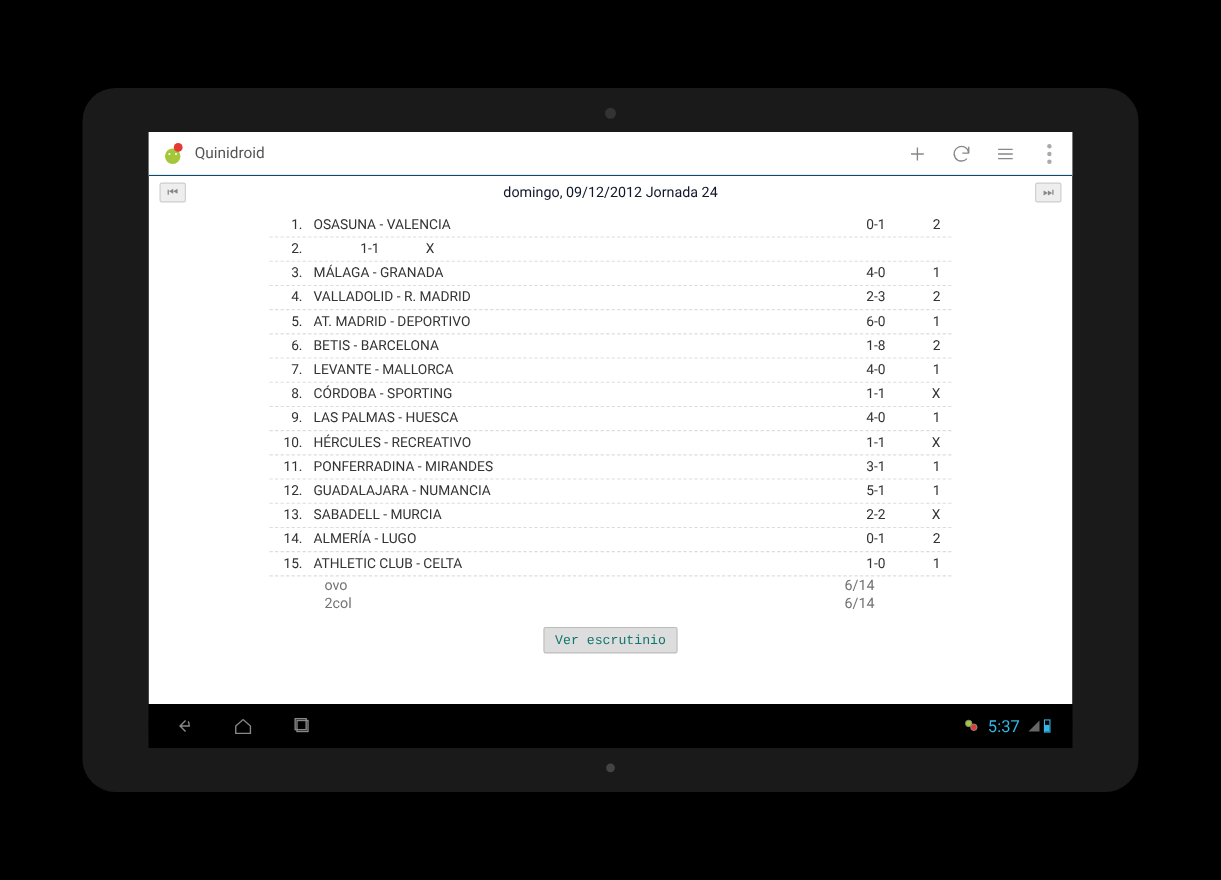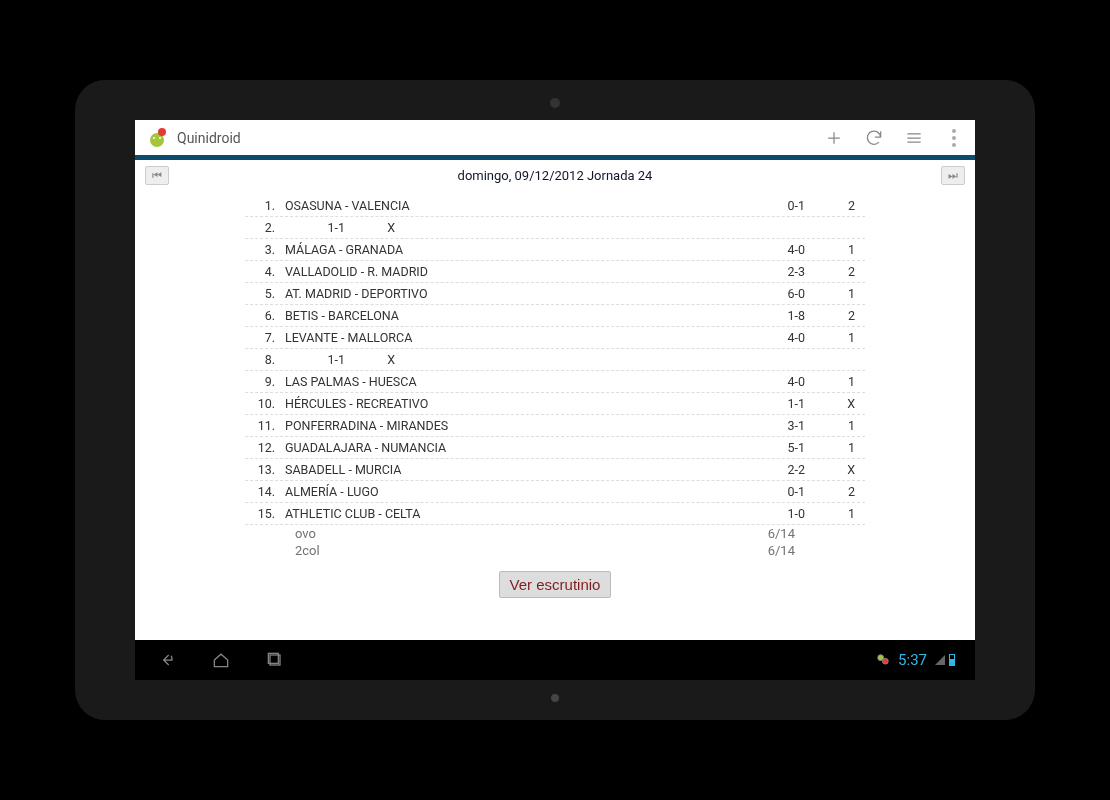--- a/index.html
+++ b/index.html
@@ -47,21 +47,21 @@
       height: 100%;
       background: #000;
       display: flex;
       flex-direction: column;
       overflow: hidden;
     }
     .app-area { flex: 1; background: #fff; display: flex; flex-direction: column; }
     .action-bar {
       height: 40px;
       background: #fff;
-      border-bottom: 5px solid #0c4a6e;
+      border-bottom: 1px solid #0c4a6e;
       display: flex;
       align-items: center;
       padding: 16px 10px;
     }
     .app-icon {
       width: 24px;
       height: 24px;
       margin-right: 8px;
       position: relative;
     }
@@ -113,24 +113,25 @@
 
     .summary-row { display: flex; width: 620px; font-size: 13px; color: #737373; padding: 1px 0; }
     .summary-label { width: 290px; padding-left: 50px; }
     .summary-val { flex: 1; text-align: right; padding-right: 70px; }
 
     .escr-btn {
       margin-top: 12px;
       background: #ddd;
       border: 1px solid #bbb;
       padding: 4px 10px;
-      font-size: 15px;
-      color: #7f1d1d;
+      font-size: 12px;
+      color: #0f766e;
       cursor: pointer;
       border-radius: 2px;
+      font-family: Liberation Mono, monospace;
     }
 
     .nav-bar {
       height: 40px;
       background: #000;
       display: flex;
       align-items: center;
       padding: 0 20px;
       gap: 30px;
       color: #888;
@@ -247,20 +248,21 @@
               <span class="col-result">2</span>
             </div>
             <div class="match-row">
               <span class="col-num">7.</span>
               <span class="col-match">LEVANTE - MALLORCA</span>
               <span class="col-score">4-0</span>
               <span class="col-result">1</span>
             </div>
             <div class="match-row">
               <span class="col-num">8.</span>
+              <span class="col-match">CÓRDOBA - SPORTING</span>
               <span class="col-score">1-1</span>
               <span class="col-result">X</span>
             </div>
             <div class="match-row">
               <span class="col-num">9.</span>
               <span class="col-match">LAS PALMAS - HUESCA</span>
               <span class="col-score">4-0</span>
               <span class="col-result">1</span>
             </div>
             <div class="match-row">

